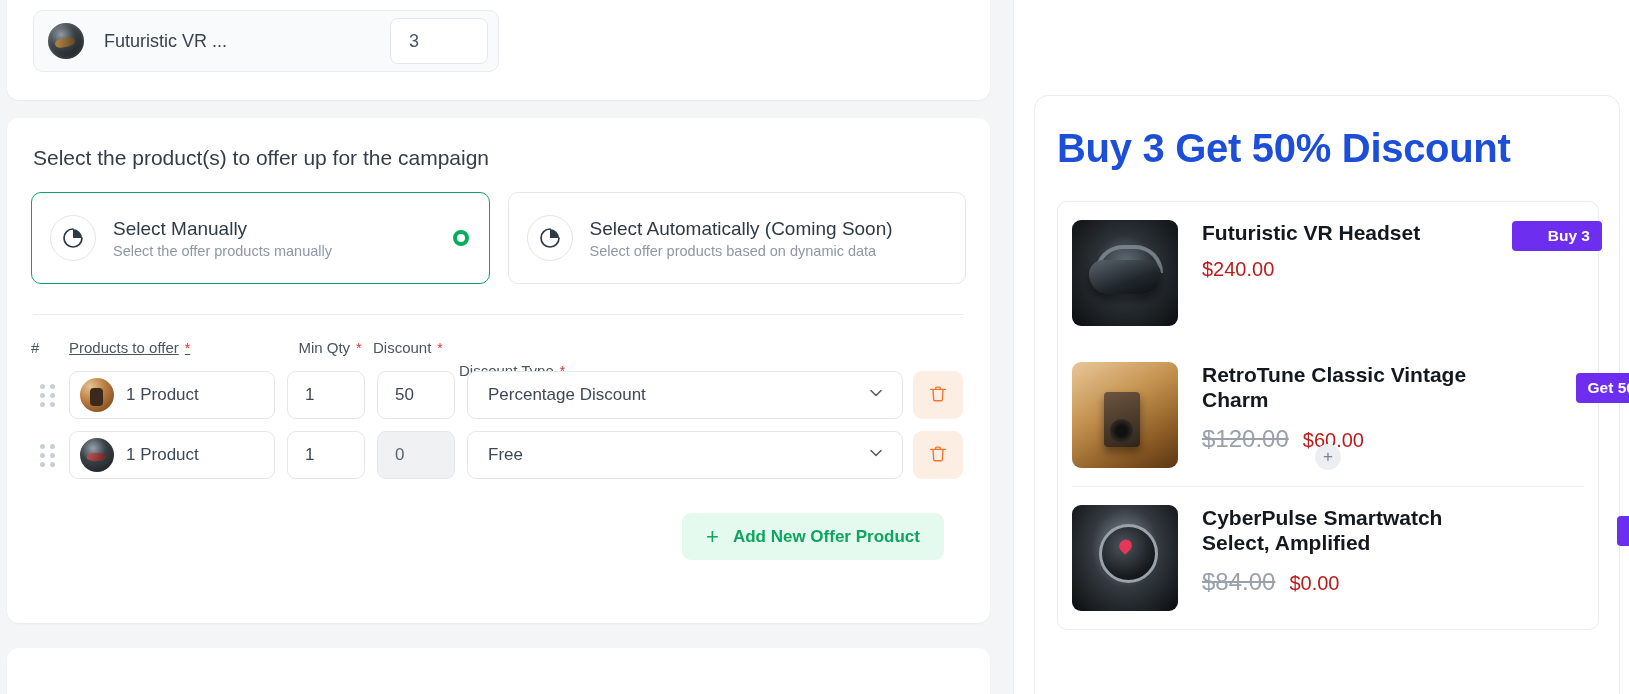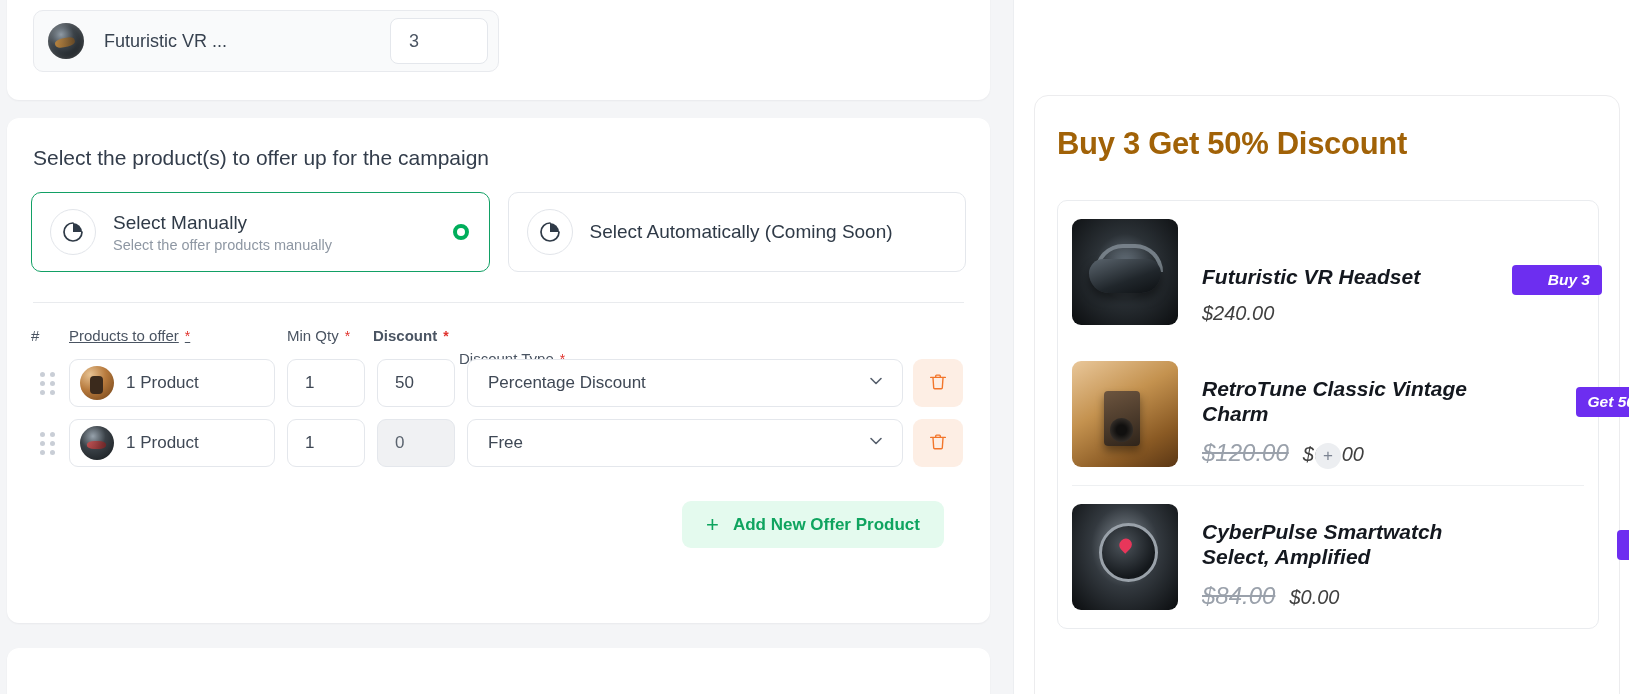--- a/index.html
+++ b/index.html
@@ -76,21 +76,21 @@
     left: 7px; top: 118px;
     width: 983px; height: 505px;
     padding: 28px 24px 0 24px;
   }
   .main-title {
     font-size: 21px; color: #333d4b; font-weight: 400;
     margin: 0 0 22px 2px;
   }
   .mode-row { display: flex; gap: 18px; }
   .mode-card {
-    width: 462px; height: 80px;
+    width: 462px; height: 92px;
     border: 1px solid #e4e7ec;
     border-radius: 10px;
     display: flex; align-items: center;
     padding: 0 35px 0 18px;
     position: relative;
     background: #fff;
   }
   .mode-card.selected { border: 1.5px solid #12a065; }
   .mode-icon {
     width: 46px; height: 46px; flex: 0 0 46px;
@@ -111,22 +111,22 @@
   
   .tbl { margin-top: 20px; }
   .tbl-head {
     display: flex; align-items: center;
     font-size: 15px; color: #4a5462;
     height: 24px;
   }
   .req { color: #e0322d; margin-left: 6px; font-size: 14px; }
   .c-idx   { width: 38px; flex: 0 0 38px; }
   .c-prod  { width: 218px; flex: 0 0 218px; text-decoration: underline; }
-  .c-qty   { width: 86px;  flex: 0 0 86px; }
-  .c-disc  { width: 86px;  flex: 0 0 86px; font-weight: bold; }
+  .c-qty   { width: 86px;  flex: 0 0 86px; text-align: center; }
+  .c-disc  { width: 86px;  flex: 0 0 86px; }
   .c-type  { width: 438px; flex: 0 0 438px; margin-top: 46px; }
   .gap8 { width: 12px; flex: 0 0 12px; }
 
   .tbl-row { display: flex; align-items: center; margin-top: 12px; }
   .drag-handle {
     width: 38px; flex: 0 0 38px;
     display: grid; grid-template-columns: 5px 5px; gap: 4px 5px;
     justify-content: start; padding-left: 9px;
   }
   .drag-handle i { width: 5px; height: 5px; border-radius: 50%; background: #c9ced6; display:block; }
@@ -198,34 +198,33 @@
   }
   .preview-panel {
     position: absolute; left: 20px; top: 95px;
     width: 586px; height: 640px;
     background: #fff;
     border: 1px solid #ececee;
     border-radius: 14px;
     padding: 22px 20px 0 22px;
   }
   .preview-title {
-    font-size: 31px; font-weight: 700; color: #a16207;
-    letter-spacing: -.3px; margin: 8px 0 38px 0;
+    font-size: 40px; font-weight: 700; color: #1d4ed8;
+    letter-spacing: -.3px; margin: 8px 0 30px 0;
   }
   .offer-box {
     border: 1px solid #eaecef;
     border-radius: 10px;
     padding: 0 14px;
     position: relative;
   }
   .offer-item {
-    display: flex; align-items: flex-end;
+    display: flex; align-items: flex-start;
     padding: 18px 0 18px 0;
     position: relative;
-    font-style: italic;
   }
   .offer-item + .offer-item { border-top: 1px solid #eef0f2; }
   .p-thumb {
     width: 106px; height: 106px; flex: 0 0 106px;
     border-radius: 9px; overflow: hidden; position: relative;
   }
   .p-thumb.vr {
     background: radial-gradient(ellipse at 50% 45%, #6e7a85 0%, #2b3136 40%, #0b0d0f 100%);
   }
   .p-thumb.vr::after {
@@ -267,21 +266,21 @@
     background: #e8365a; border-radius: 50% 50% 50% 0;
     transform: rotate(-45deg); z-index: 2;
   }
   .p-body { margin-left: 24px; flex: 1 1 auto; min-width: 0; position: relative; }
   .p-name {
     font-size: 21px; font-weight: 700; color: #14181f;
     line-height: 1.2; max-width: 300px;
   }
   .p-prices { margin-top: 13px; display: flex; align-items: baseline; gap: 14px; }
   .p-old { font-size: 24px; color: #9aa1ab; text-decoration: line-through; }
-  .p-new { font-size: 20px; color: #404040; }
+  .p-new { font-size: 20px; color: #b91c1c; }
   .p-badge {
     position: absolute;
     display: inline-flex; align-items: center; justify-content: center;
     background: #6d2ef0; color: #fff;
     font-size: 15.5px; font-weight: 700;
     border-radius: 4px;
     padding: 6px 12px;
     white-space: nowrap;
   }
   .badge-1 { right: -18px; top: 1px; padding-left: 36px; }
@@ -333,20 +332,21 @@
 
         <div class="mode-card">
           <div class="mode-icon">
             <svg width="24" height="24" viewBox="0 0 24 24" fill="none">
               <path d="M12 3a9 9 0 1 0 9 9" stroke="#2f3a47" stroke-width="1.7" stroke-linecap="round"></path>
               <path d="M12 3a9 9 0 0 1 9 9h-9V3z" fill="#2f3a47"></path>
             </svg>
           </div>
           <div class="mode-text">
             <div class="mode-label">Select Automatically (Coming Soon)</div>
+            <div class="mode-sub">Select offer products based on dynamic data</div>
           </div>
         </div>
 
       </div>
 
       <div class="divider"></div>
 
       <div class="tbl">
         <div class="tbl-head">
           <div class="c-idx">#</div>

